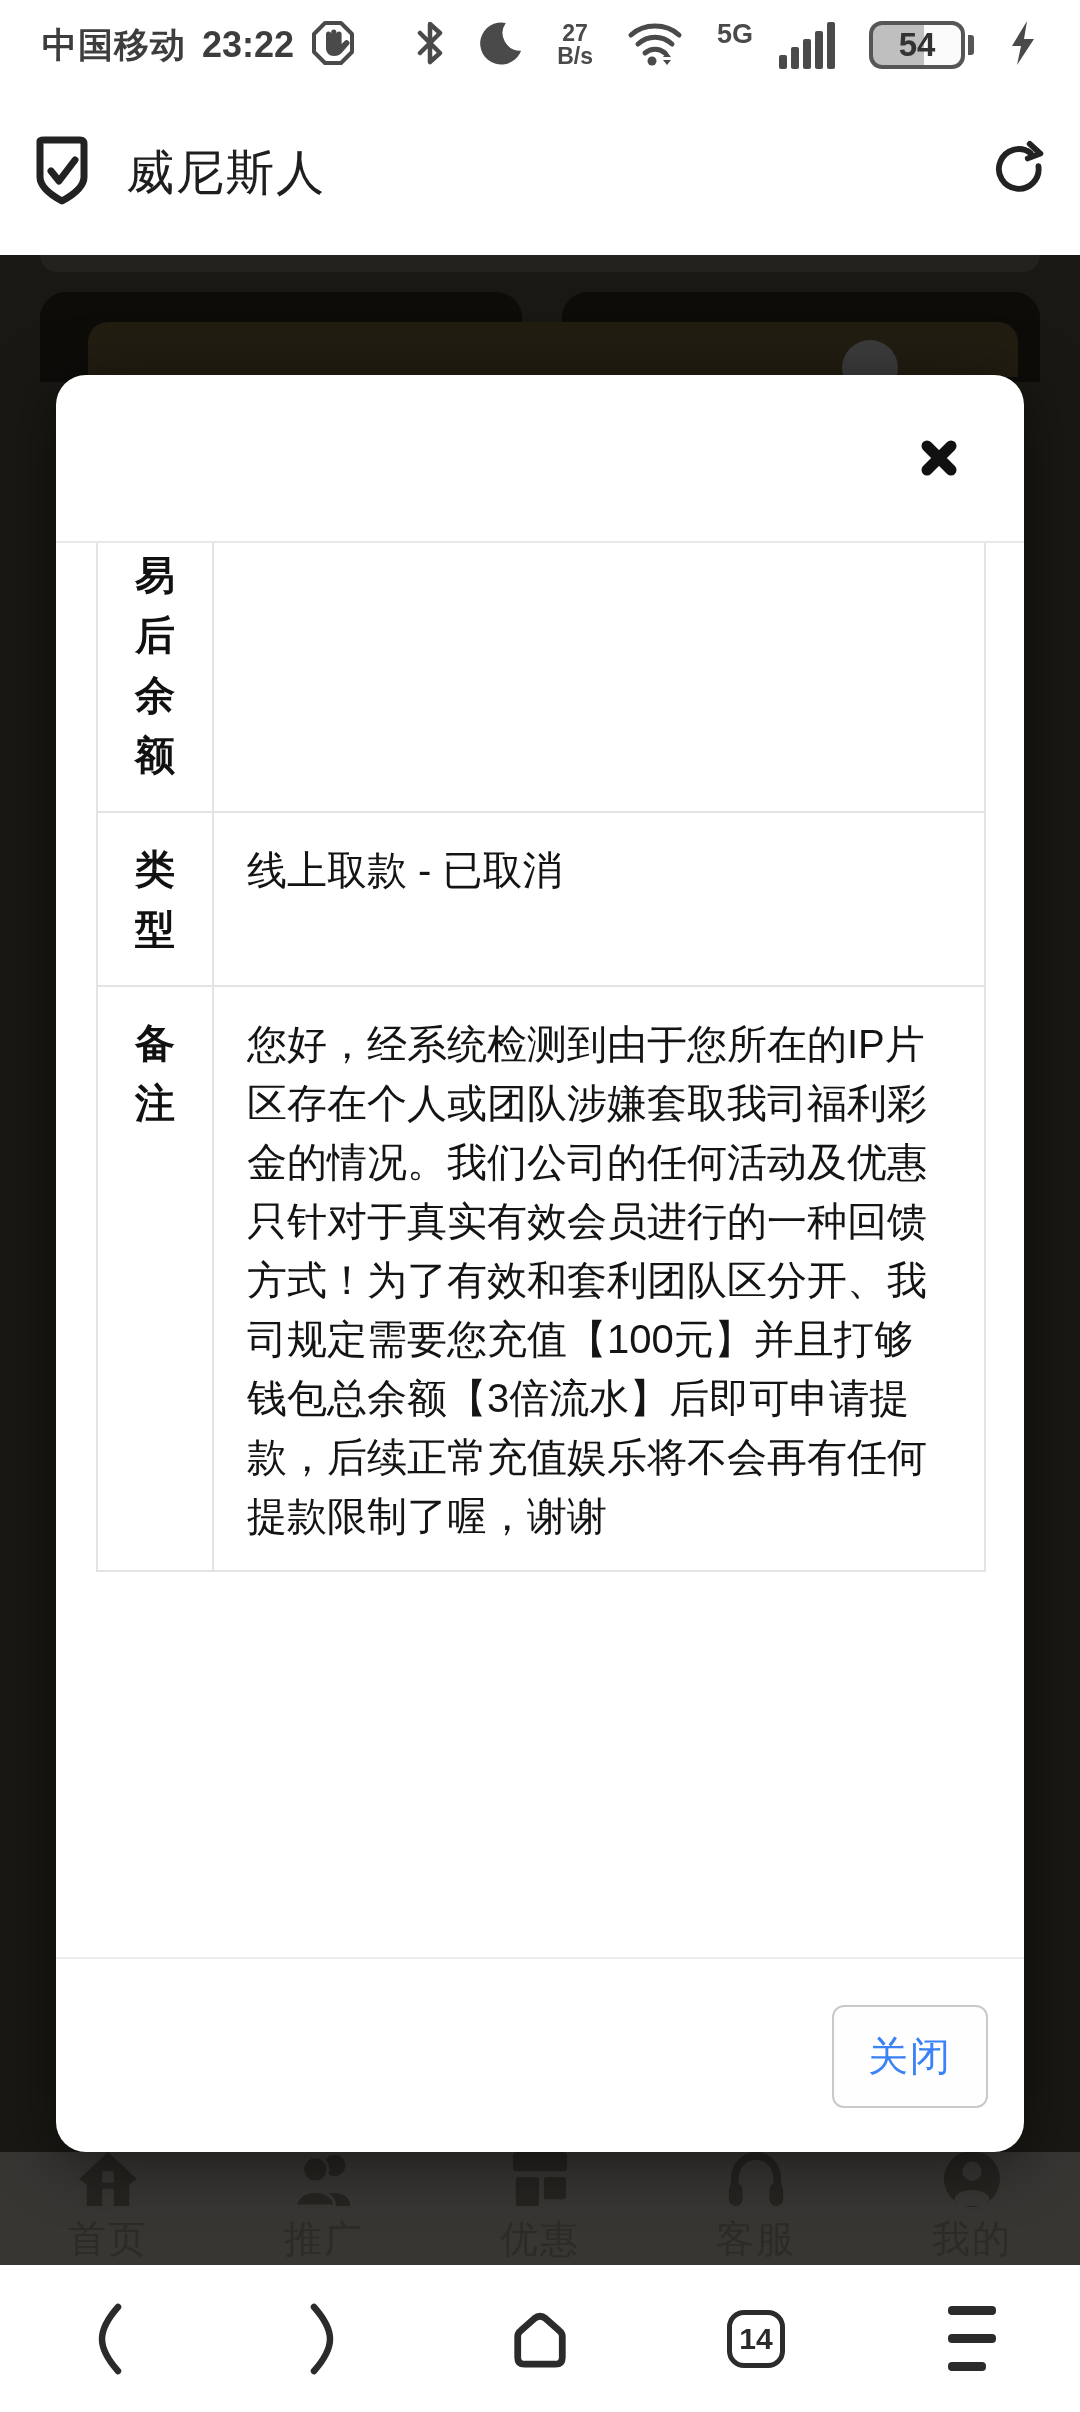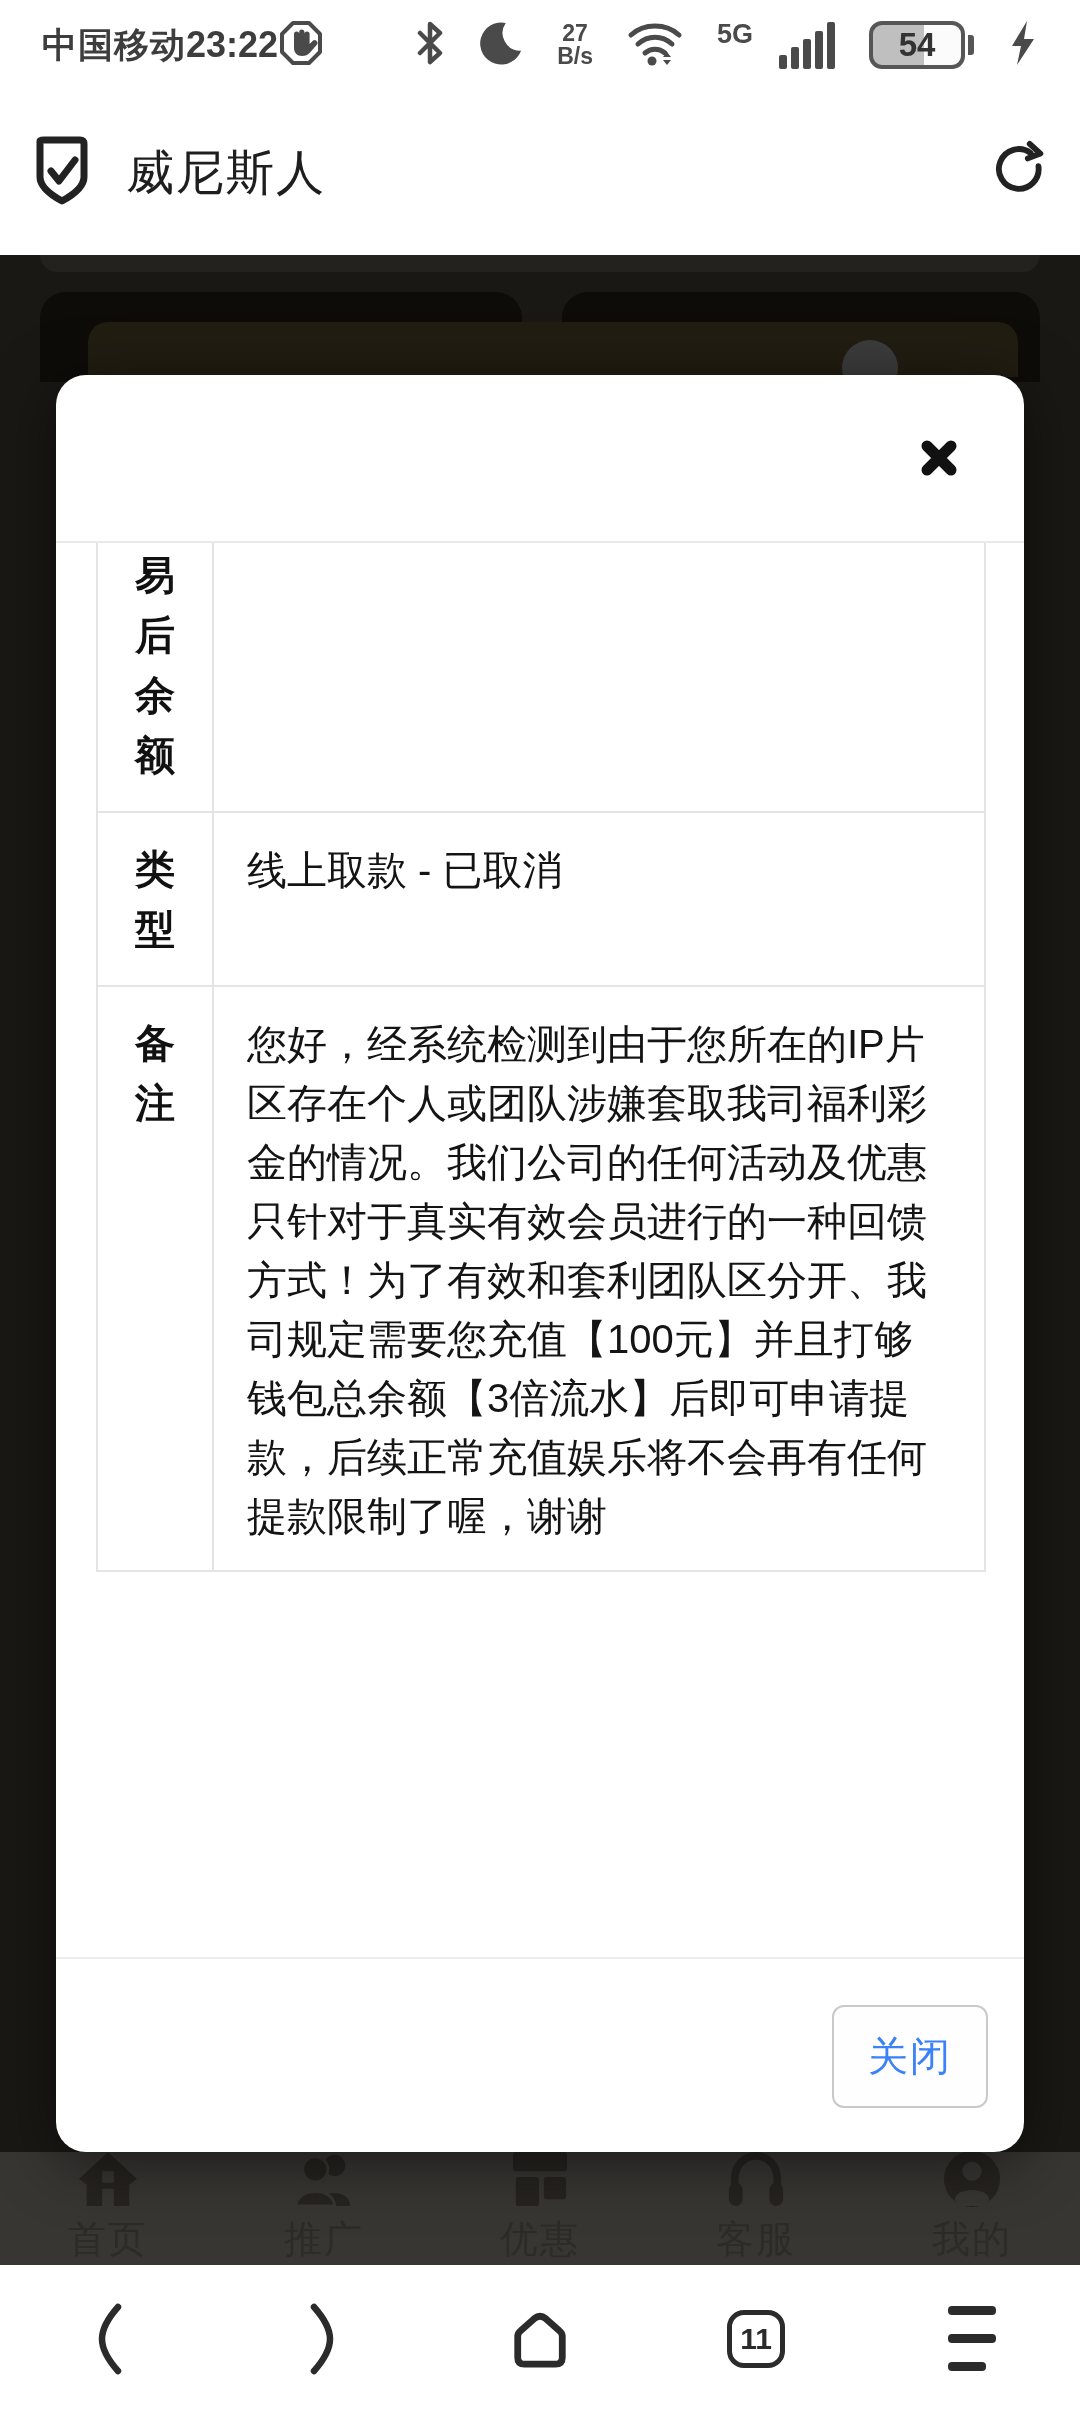--- a/index.html
+++ b/index.html
@@ -2,21 +2,21 @@
 <html><head>
 <meta charset="utf-8">
 <style>
   * { margin:0; padding:0; box-sizing:border-box; }
   html,body { width:1080px; height:2412px; overflow:hidden; background:#fff;
               font-family:"Liberation Sans","DejaVu Sans",sans-serif; }
 
   
   #statusbar { position:absolute; left:0; top:0; width:1080px; height:90px; background:#fff;
                display:flex; align-items:center; justify-content:space-between; padding:0 42px; }
-  .sb-left { display:flex; align-items:center; }
+  .sb-left { display:flex; align-items:center; gap:16px; }
   .sb-carrier { font-size:35px; font-weight:700; color:#3d3d3d; letter-spacing:1px; }
   .sb-time { font-size:36px; font-weight:700; color:#3d3d3d; }
   .sb-right { display:flex; align-items:center; gap:34px; }
   .sb-speed { font-size:23px; font-weight:700; color:#4a4a4a; line-height:23px; text-align:center; }
   .sb-5g { font-size:27px; font-weight:700; color:#4a4a4a; margin-right:-8px; margin-bottom:22px; }
   .bars { display:flex; align-items:flex-end; gap:4px; height:48px; }
   .bars i { display:block; width:8px; background:#4a4a4a; border-radius:2px; }
   .battery { position:relative; width:96px; height:48px; border:4px solid #565656; border-radius:13px;
              display:flex; align-items:center; justify-content:center;
              background:linear-gradient(to right,#bfbfbf 0 58%,#fbfbfb 58%); }
@@ -252,21 +252,21 @@
       <path d="M8 6 Q24 24 24 38 Q24 52 8 70"></path>
     </svg>
   </div>
   <div class="a-item" style="left:480px">
     <svg width="62" height="62" viewBox="0 0 64 64" fill="none" stroke="#2b2b2b" stroke-width="7" stroke-linejoin="round">
       <path d="M16 58 Q9 58 9 51 L9 29 Q9 26 12 23.5 L26 11 Q32 6 38 11 L52 23.5 Q55 26 55 29 L55 51 Q55 58 48 58 Z"></path>
     </svg>
   </div>
   <div class="a-item" style="left:696px">
     <span class="tabbox">
-      <span>11</span>
+      <span>14</span>
     </span>
   </div>
   <div class="a-item" style="left:912px">
     <span class="burger">
       <i style="width:48px"></i>
         <i style="width:48px"></i>
         <i style="width:38px"></i>
     </span>
   </div>
 </div>

